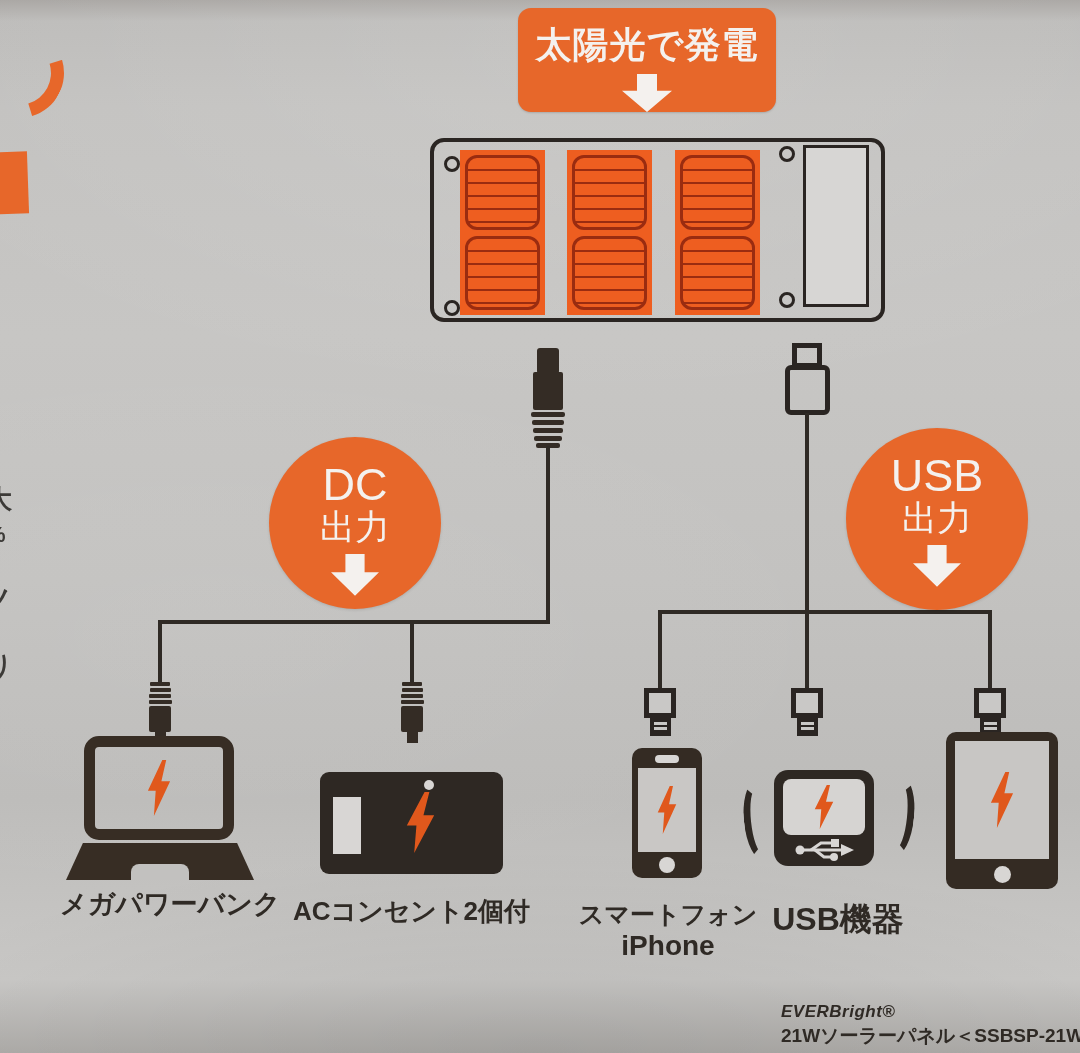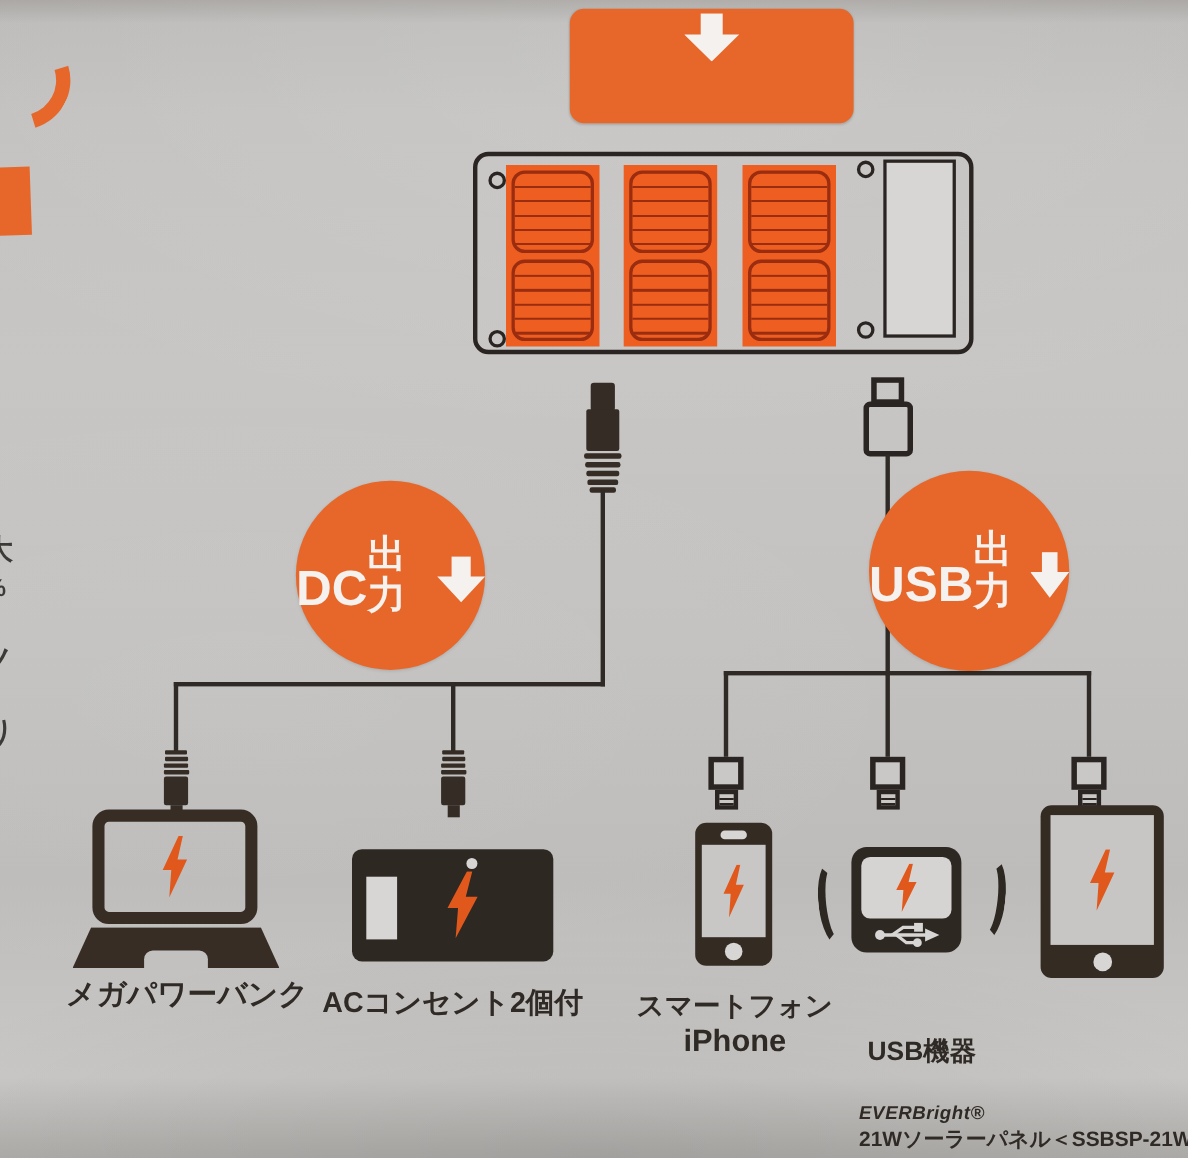--- a/index.html
+++ b/index.html
@@ -28,22 +28,22 @@
   
   .line{position:absolute;background:#2f2a25;}
   
   .dc-plug .barrel{position:absolute;left:537px;top:348px;width:22px;height:26px;background:#342c25;border-radius:3px;}
   .dc-plug .body{position:absolute;left:533px;top:372px;width:30px;height:38px;background:#342c25;border-radius:2px;}
   .rib{position:absolute;height:5px;background:#342c25;border-radius:2px;}
   
   .usb-tip{position:absolute;left:792px;top:343px;width:30px;height:25px;border:5px solid #2a2522;box-sizing:border-box;}
   .usb-body{position:absolute;left:785px;top:365px;width:45px;height:50px;border:5px solid #2a2522;border-radius:6px;box-sizing:border-box;}
   
-  .out-circle{position:absolute;border-radius:50%;background:#e7672a;display:flex;align-items:center;
-    color:#f4f1ee;font-weight:bold;box-shadow:0 1px 3px rgba(0,0,0,.12);}
+  .out-circle{position:absolute;border-radius:50%;background:#e7672a;display:flex;flex-direction:column;align-items:center;
+    color:#f4f1ee;font-weight:normal;box-shadow:0 1px 3px rgba(0,0,0,.12);}
   .out-title{font-size:45px;line-height:1.05;margin-top:24px;}
   .out-sub{font-size:35px;line-height:1.1;}
   .out-circle .arrow-down{width:48px;height:42px;margin-top:7px;}
   
   .sdc{position:absolute;width:24px;}
   .sdc .r{position:relative;margin:0 auto 2px;height:4px;background:#342c25;border-radius:1px;}
   .sdc .b{margin:0 auto;width:22px;height:26px;background:#342c25;border-radius:2px;}
   .sdc .t{margin:0 auto;width:11px;height:11px;background:#342c25;}
   .susb{position:absolute;width:34px;}
   .susb .b{margin:0 auto;width:32px;height:30px;border:5px solid #2a2522;box-sizing:border-box;background:#c9c8c6;}
@@ -90,20 +90,21 @@
 
   <div class="edge-arc"></div>
   <div class="edge-square"></div>
   <div class="edge-frag" style="top:266px;">。</div>
   <div class="edge-frag" style="top:482px;">大</div>
   <div class="edge-frag" style="top:522px;font-size:22px;">%</div>
   <div class="edge-frag" style="top:582px;">ノ</div>
   <div class="edge-frag" style="top:648px;">り</div>
 
   <div class="banner">
+    <div class="banner-text">太陽光で発電</div>
     <div class="arrow-down"></div>
   </div>
 
   <div class="solar-panel">
     <div class="eyelet" style="left:10px;top:14px;"></div>
     <div class="eyelet" style="left:10px;top:158px;"></div>
     <div class="eyelet" style="left:345px;top:4px;"></div>
     <div class="eyelet" style="left:345px;top:150px;"></div>
     <div class="pv" style="left:26px;top:8px;">
       <div class="pv-cell"></div>
@@ -145,21 +146,21 @@
   <div class="line" style="left:658px;top:610px;width:4px;height:80px;"></div>
   <div class="line" style="left:805px;top:610px;width:4px;height:80px;"></div>
   <div class="line" style="left:988px;top:610px;width:4px;height:80px;"></div>
 
   <div class="out-circle" style="left:269px;top:437px;width:172px;height:172px;">
     <div class="out-title">DC</div>
     <div class="out-sub">出力</div>
     <div class="arrow-down"></div>
   </div>
 
-  <div class="out-circle" style="left:790px;top:428px;width:182px;height:182px;">
+  <div class="out-circle" style="left:846px;top:428px;width:182px;height:182px;">
     <div class="out-title">USB</div>
     <div class="out-sub">出力</div>
     <div class="arrow-down"></div>
   </div>
 
   <div class="sdc" style="left:148px;top:682px;">
     <div class="r" style="width:20px;"></div>
       <div class="r" style="width:21px;"></div>
     <div class="r" style="width:22px;"></div>
       <div class="r" style="width:23px;"></div>
@@ -225,21 +226,21 @@
         <line x1="8" y1="12" x2="50" y2="12"></line>
         <polyline points="19,12 29,5 40,5"></polyline>
         <polyline points="23,12 32,19 39,19"></polyline>
       </g>
       <circle cx="8" cy="12" r="4.5" fill="#d8d6d4"></circle>
       <rect x="39" y="1" width="8" height="8" fill="#d8d6d4"></rect>
       <circle cx="42" cy="19" r="4" fill="#d8d6d4"></circle>
       <polygon points="49,6 62,12 49,18" fill="#d8d6d4"></polygon>
     </svg>
   </div>
-  <div class="dev-label" style="left:768px;top:940px;width:140px;font-size:24px;">USB機器</div>
+  <div class="dev-label" style="left:768px;top:898px;width:140px;font-size:32px;">USB機器</div>
 
   <div class="tablet">
     <div class="tablet-screen">
       <div class="bolt" style="width:30px;height:56px;"></div>
     </div>
     <div class="tablet-home"></div>
   </div>
 
   <div class="footer">
     <div class="brand">EVERBright®</div>

